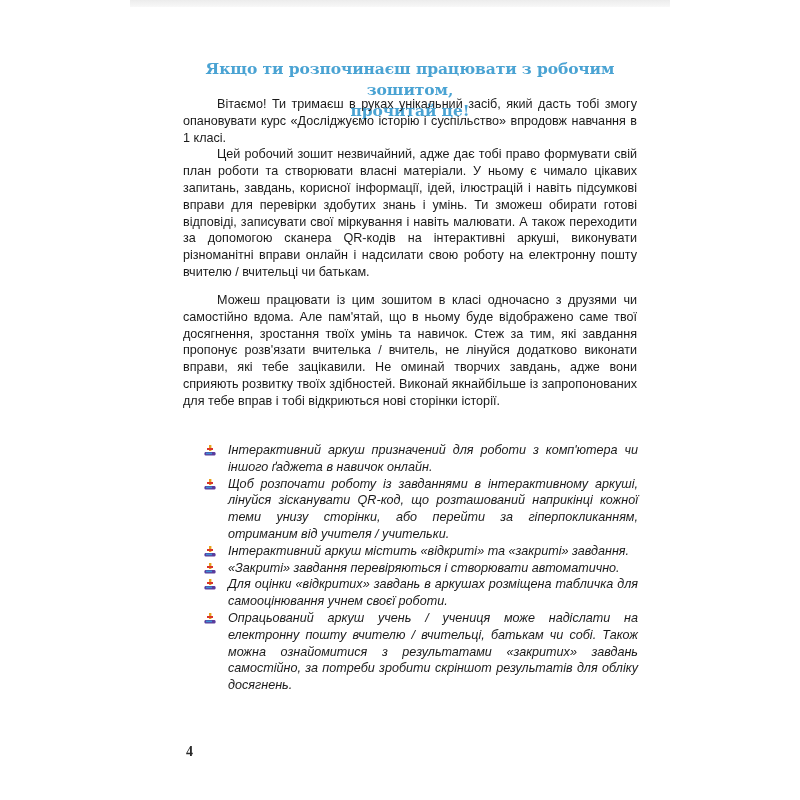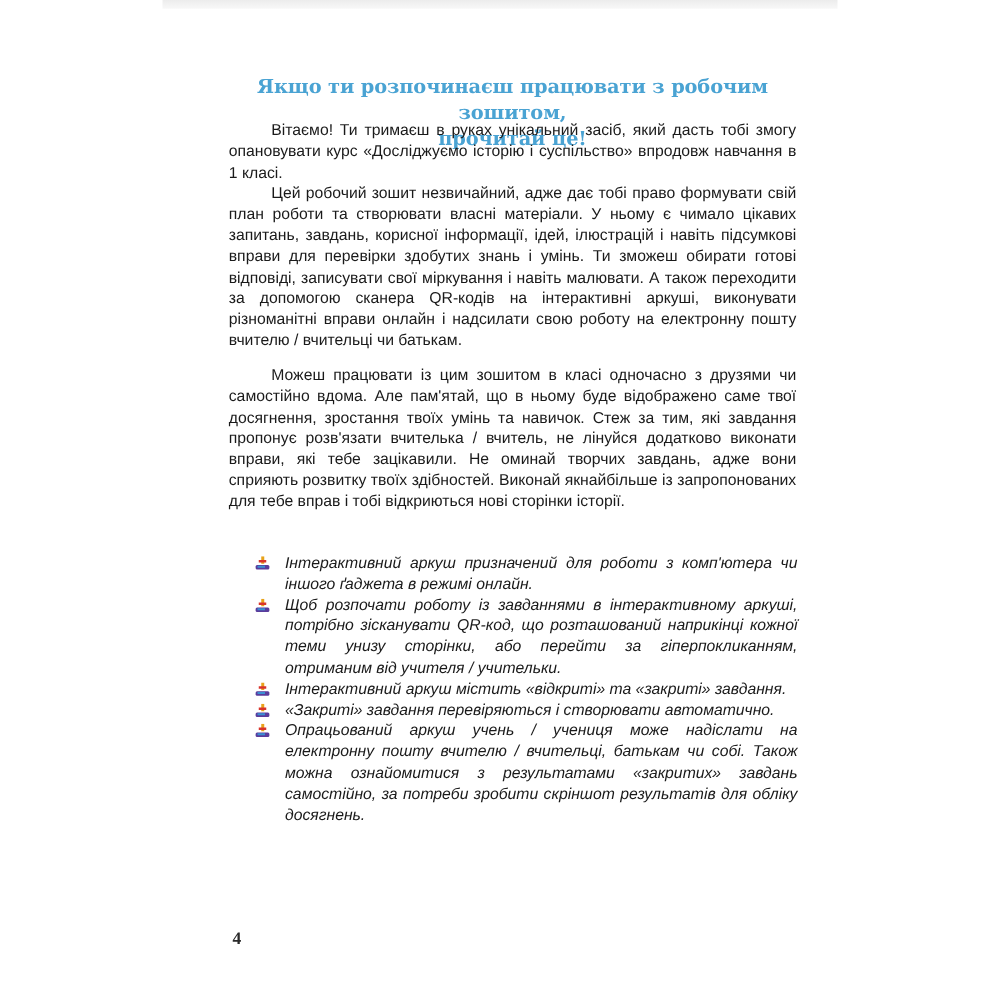--- a/index.html
+++ b/index.html
@@ -128,30 +128,30 @@
 
 
   <ul class="bullets">
     <li>
       <svg class="bullet-icon" viewBox="0 0 12 12">
         <rect x="5" y="0" width="2.4" height="6" fill="#e8a21a"></rect>
         <rect x="3" y="3" width="6" height="2" fill="#d9342b"></rect>
         <rect x="0.5" y="7" width="11" height="3.5" rx="1.2" fill="#5a3c9c"></rect>
         <rect x="2" y="7.6" width="6" height="1.6" fill="#3a8fd4"></rect>
       </svg>
-      <span>Інтерактивний аркуш призначений для роботи з комп'ютера чи іншого ґаджета в режимі онлайн.</span>
+      <span>Інтерактивний аркуш призначений для роботи з комп'ютера чи іншого ґаджета в навичок онлайн.</span>
     </li>
     <li>
       <svg class="bullet-icon" viewBox="0 0 12 12">
         <rect x="5" y="0" width="2.4" height="6" fill="#e8a21a"></rect>
         <rect x="3" y="3" width="6" height="2" fill="#d9342b"></rect>
         <rect x="0.5" y="7" width="11" height="3.5" rx="1.2" fill="#5a3c9c"></rect>
         <rect x="2" y="7.6" width="6" height="1.6" fill="#3a8fd4"></rect>
       </svg>
-      <span>Щоб розпочати роботу із завданнями в інтерактивному аркуші, потрібно зісканувати QR-код, що розташований наприкінці кожної теми унизу сторінки, або перейти за гіперпокликанням, отриманим від учителя / учительки.</span>
+      <span>Щоб розпочати роботу із завданнями в інтерактивному аркуші, лінуйся зісканувати QR-код, що розташований наприкінці кожної теми унизу сторінки, або перейти за гіперпокликанням, отриманим від учителя / учительки.</span>
     </li>
     <li>
       <svg class="bullet-icon" viewBox="0 0 12 12">
         <rect x="5" y="0" width="2.4" height="6" fill="#e8a21a"></rect>
         <rect x="3" y="3" width="6" height="2" fill="#d9342b"></rect>
         <rect x="0.5" y="7" width="11" height="3.5" rx="1.2" fill="#5a3c9c"></rect>
         <rect x="2" y="7.6" width="6" height="1.6" fill="#3a8fd4"></rect>
       </svg>
       <span>Інтерактивний аркуш містить «відкриті» та «закриті» завдання.</span>
     </li>
@@ -164,19 +164,28 @@
       </svg>
       <span>«Закриті» завдання перевіряються і створювати автоматично.</span>
     </li>
     <li>
       <svg class="bullet-icon" viewBox="0 0 12 12">
         <rect x="5" y="0" width="2.4" height="6" fill="#e8a21a"></rect>
         <rect x="3" y="3" width="6" height="2" fill="#d9342b"></rect>
         <rect x="0.5" y="7" width="11" height="3.5" rx="1.2" fill="#5a3c9c"></rect>
         <rect x="2" y="7.6" width="6" height="1.6" fill="#3a8fd4"></rect>
       </svg>
+      <span>Для оцінки «відкритих» завдань в аркушах розміщена табличка для самооцінювання учнем своєї роботи.</span>
+    </li>
+    <li>
+      <svg class="bullet-icon" viewBox="0 0 12 12">
+        <rect x="5" y="0" width="2.4" height="6" fill="#e8a21a"></rect>
+        <rect x="3" y="3" width="6" height="2" fill="#d9342b"></rect>
+        <rect x="0.5" y="7" width="11" height="3.5" rx="1.2" fill="#5a3c9c"></rect>
+        <rect x="2" y="7.6" width="6" height="1.6" fill="#3a8fd4"></rect>
+      </svg>
       <span>Опрацьований аркуш учень / учениця може надіслати на електронну пошту вчителю / вчительці, батькам чи собі. Також можна ознайомитися з результатами «закритих» завдань самостійно, за потреби зробити скріншот результатів для обліку досягнень.</span>
     </li>
   </ul>
 
   <div class="page-number">4</div>
 
 </div>
 
 </body></html>

